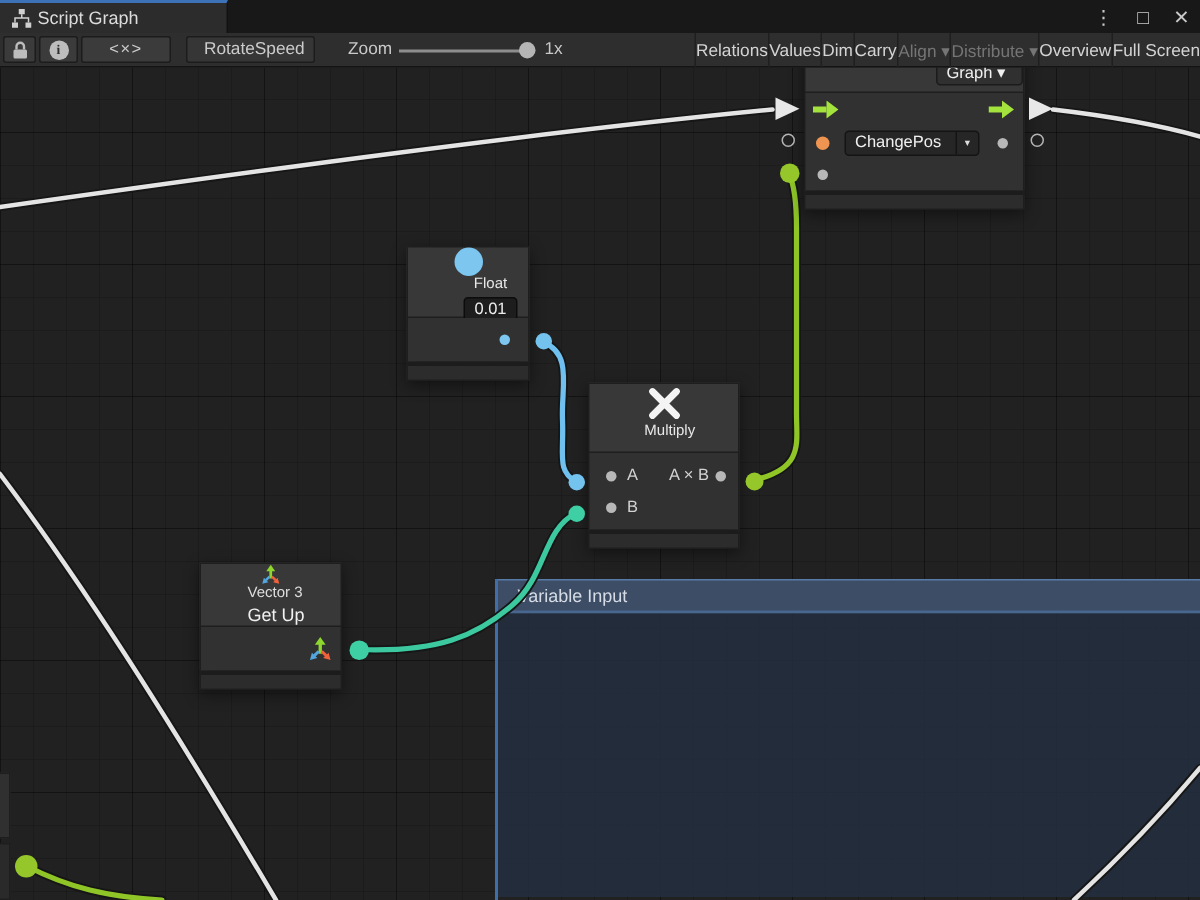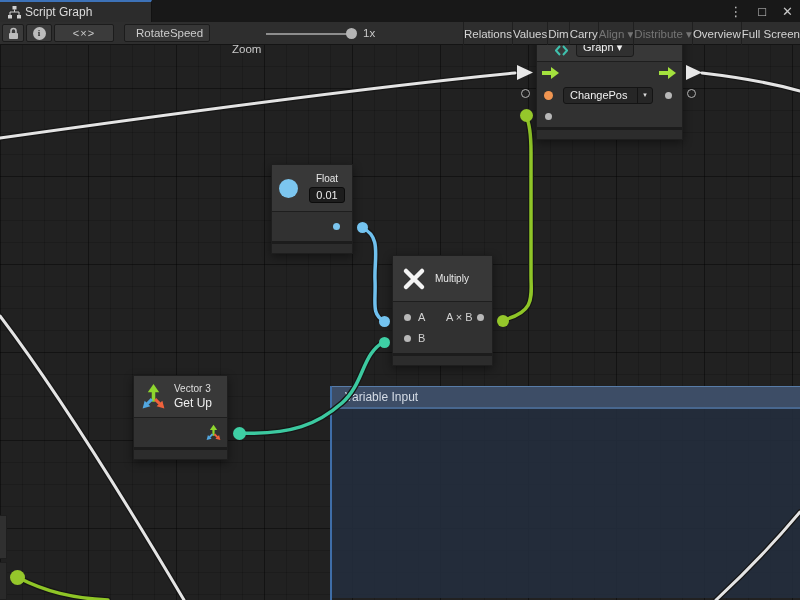--- a/index.html
+++ b/index.html
@@ -31,21 +31,21 @@
   #toolbar { position:absolute; left:0; top:22px; width:800px; height:23px;
     background:#2e2e2e; border-bottom:1px solid #141414; z-index:10;
     color:#d4d4d4; font-size:11.5px; }
   .tb-btn { position:absolute; top:2px; height:18px; background:#3b3b3b;
     border:1px solid #1c1c1c; border-radius:2px; display:flex; align-items:center;
     justify-content:center; color:#cccccc; }
   #lock-btn  { left:2px;  width:22px; }
   #info-btn  { left:26px; width:26px; }
   #code-btn  { left:54px; width:60px; font-size:11px; letter-spacing:1px; }
   #rs-btn    { left:124px; width:86px; background:#363636; gap:5px; justify-content:flex-start; padding:0 6px; }
-  #zoom-label{ position:absolute; left:232px; top:16px; height:23px; line-height:23px; color:#c9c9c9; }
+  #zoom-label{ position:absolute; left:232px; top:0; height:23px; line-height:23px; color:#c9c9c9; }
   #zoom-track{ position:absolute; left:266px; top:11px; width:86px; height:2px; background:#8d8d8d; }
   #zoom-handle{ position:absolute; left:346px; top:6px; width:11px; height:11px;
     border-radius:50%; background:#b5b5b5; }
   #zoom-value{ position:absolute; left:363px; top:0; height:23px; line-height:23px; color:#c9c9c9; }
   #tb-right { position:absolute; right:0; top:0; height:23px; display:flex; }
   .tb-flat { height:23px; display:flex; align-items:center; padding:0 0;
     border-left:1px solid #1f1f1f; white-space:nowrap; }
   .tb-flat.disabled { color:#757575; }
 
   
@@ -54,21 +54,21 @@
   #group-header { height:23px; background:#3d4d66; border-top:1px solid #587ca8;
     border-bottom:2px solid #48678f; display:flex; align-items:center;
     padding-left:13px; color:#d5dce6; font-size:12px; }
   #group-body { height:189px; background:rgba(36,45,61,0.90); }
 
   
   #wires { position:absolute; inset:0; z-index:2; }
 
   
   .node { position:absolute; z-index:3; filter:drop-shadow(0 3px 5px rgba(0,0,0,0.45)); }
-  .nsec { width:100%; border:1px solid #1e1e1e; border-top:none; }
+  .nsec { width:100%; border:1px solid #1e1e1e; border-top:none;flex-direction:column; }
   .n-header { background:#383838; border-top:1px solid #1e1e1e; display:flex; align-items:center; }
   .n-body { background:#313131; position:relative; }
   .n-gap { height:3px; background:#1c1c1c; border-left:1px solid #1e1e1e; border-right:1px solid #1e1e1e; }
   .n-footer { background:#2c2c2c; height:10px; }
   .n-title { color:#e8e8e8; font-size:10px; }
   .n-sub { color:#f0f0f0; font-size:12px; }
   .dot { position:absolute; border-radius:50%; }
   .dot-gray { background:#b8b8b8; width:7px; height:7px; }
   .dot-orange { background:#f09551; width:9px; height:9px; }
   .dot-blue-s { background:#7cc6ef; width:7px; height:7px; }

